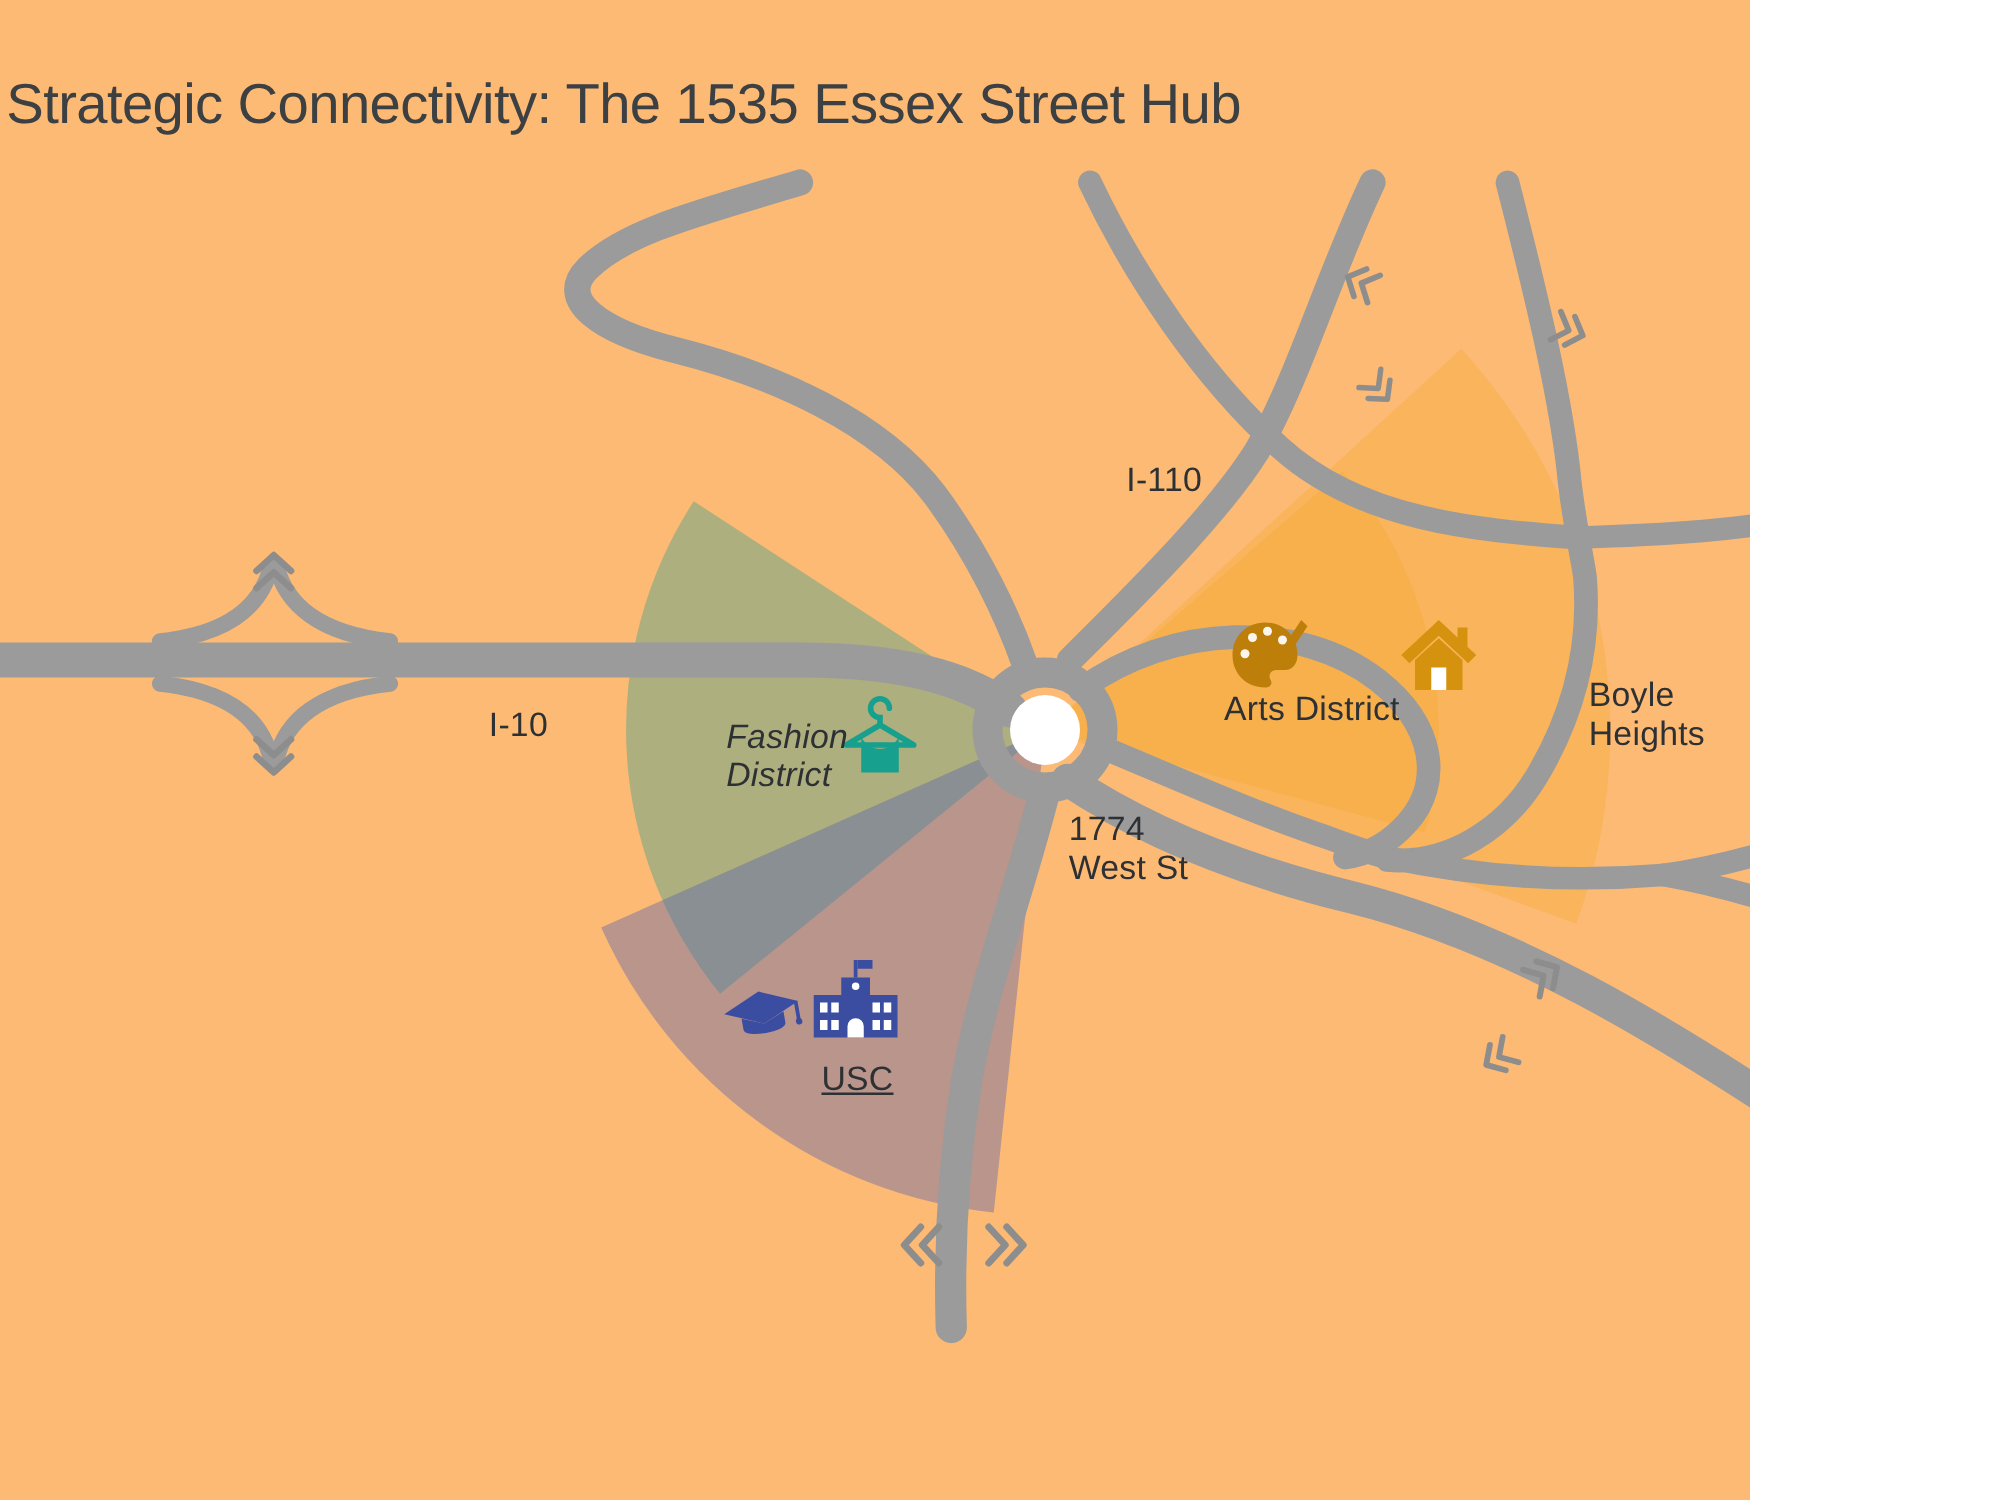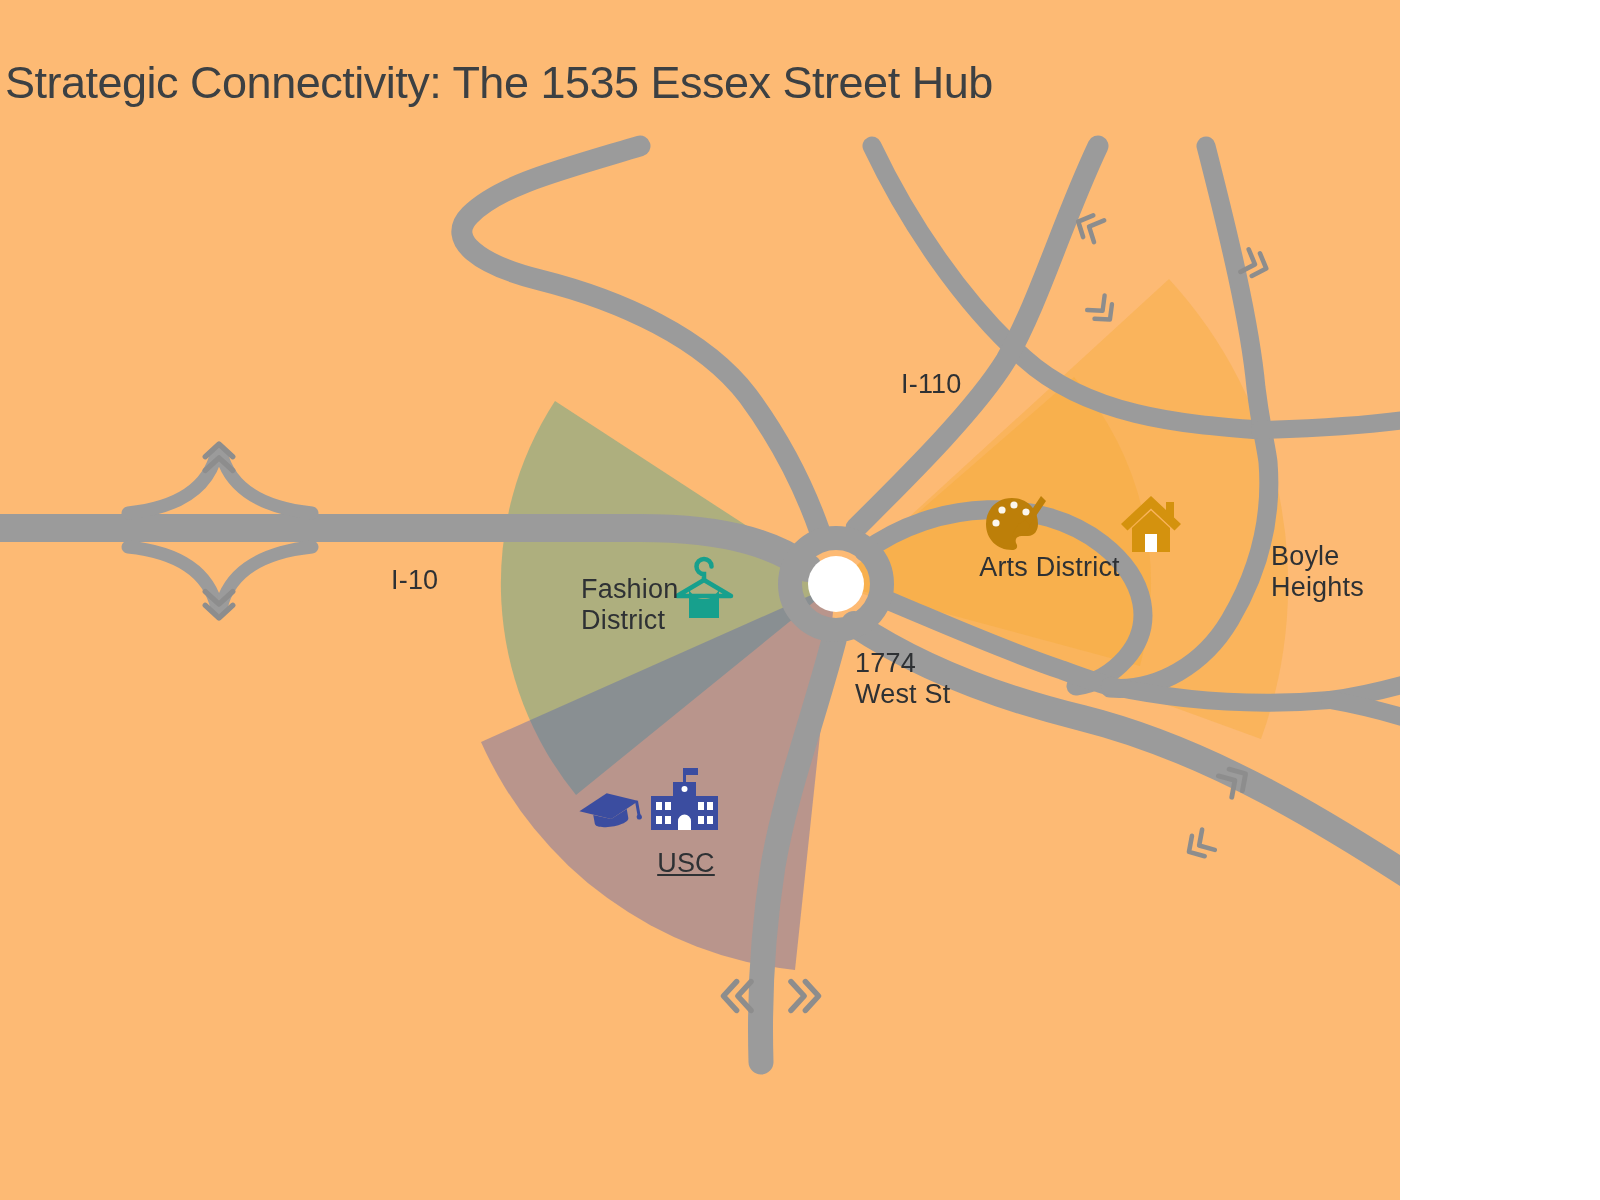--- a/index.html
+++ b/index.html
@@ -133,21 +133,21 @@
       <rect x="59" y="38" width="6" height="8" fill="#ffffff"></rect>
       <rect x="50" y="52" width="6" height="8" fill="#ffffff"></rect>
       <rect x="59" y="52" width="6" height="8" fill="#ffffff"></rect>
       <path d="M30 66 V 57 A 6.5 6.5 0 0 1 43 57 V 66 Z" fill="#ffffff"></path>
     </g>
   </svg>
 
   <div class="map-label" style="left:880px; top:369px;margin-left:21px;">I-110</div>
   <div class="map-label" style="left:391px; top:551px;margin-top:14px;">I-10</div>
 
-  <div class="map-label" style="left:581px; top:574px;">
+  <div class="map-label" style="left:581px; top:574px;font-style:italic;">
     <div>Fashion</div>
     <div>District</div>
   </div>
 
   <div class="map-label center" style="left:962px; top:552px; width:175px;">Arts District</div>
 
   <div class="map-label" style="left:1271px; top:541px;">
     <div>Boyle</div>
     <div>Heights</div>
   </div>

